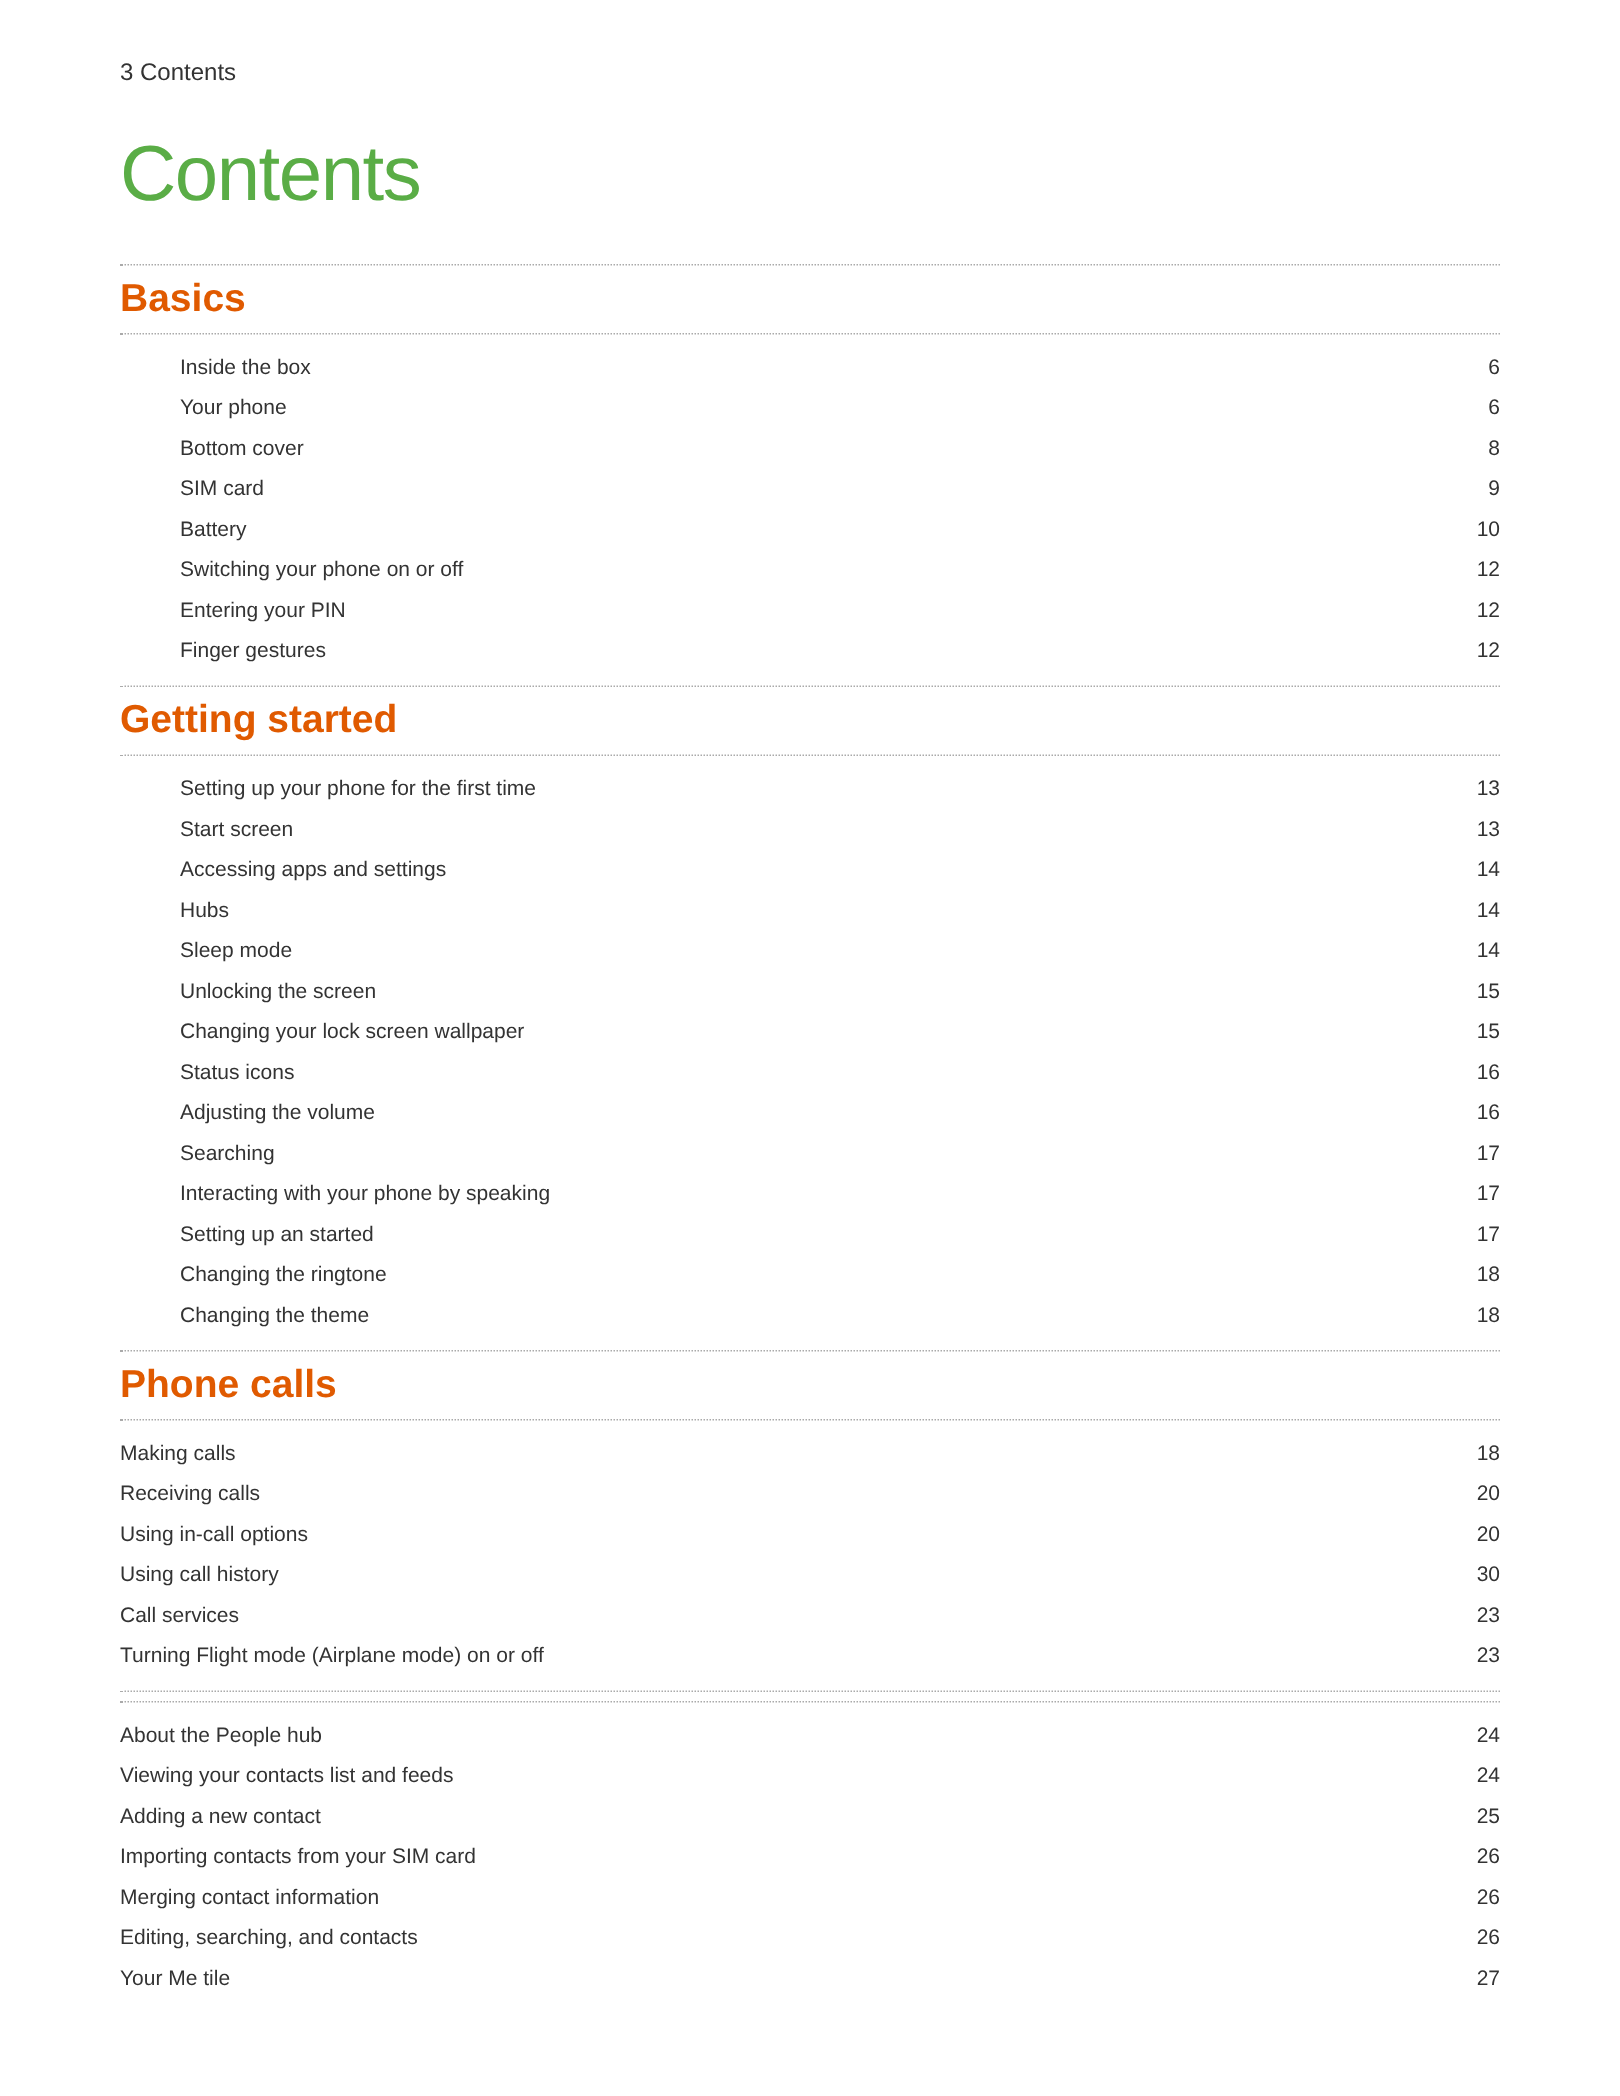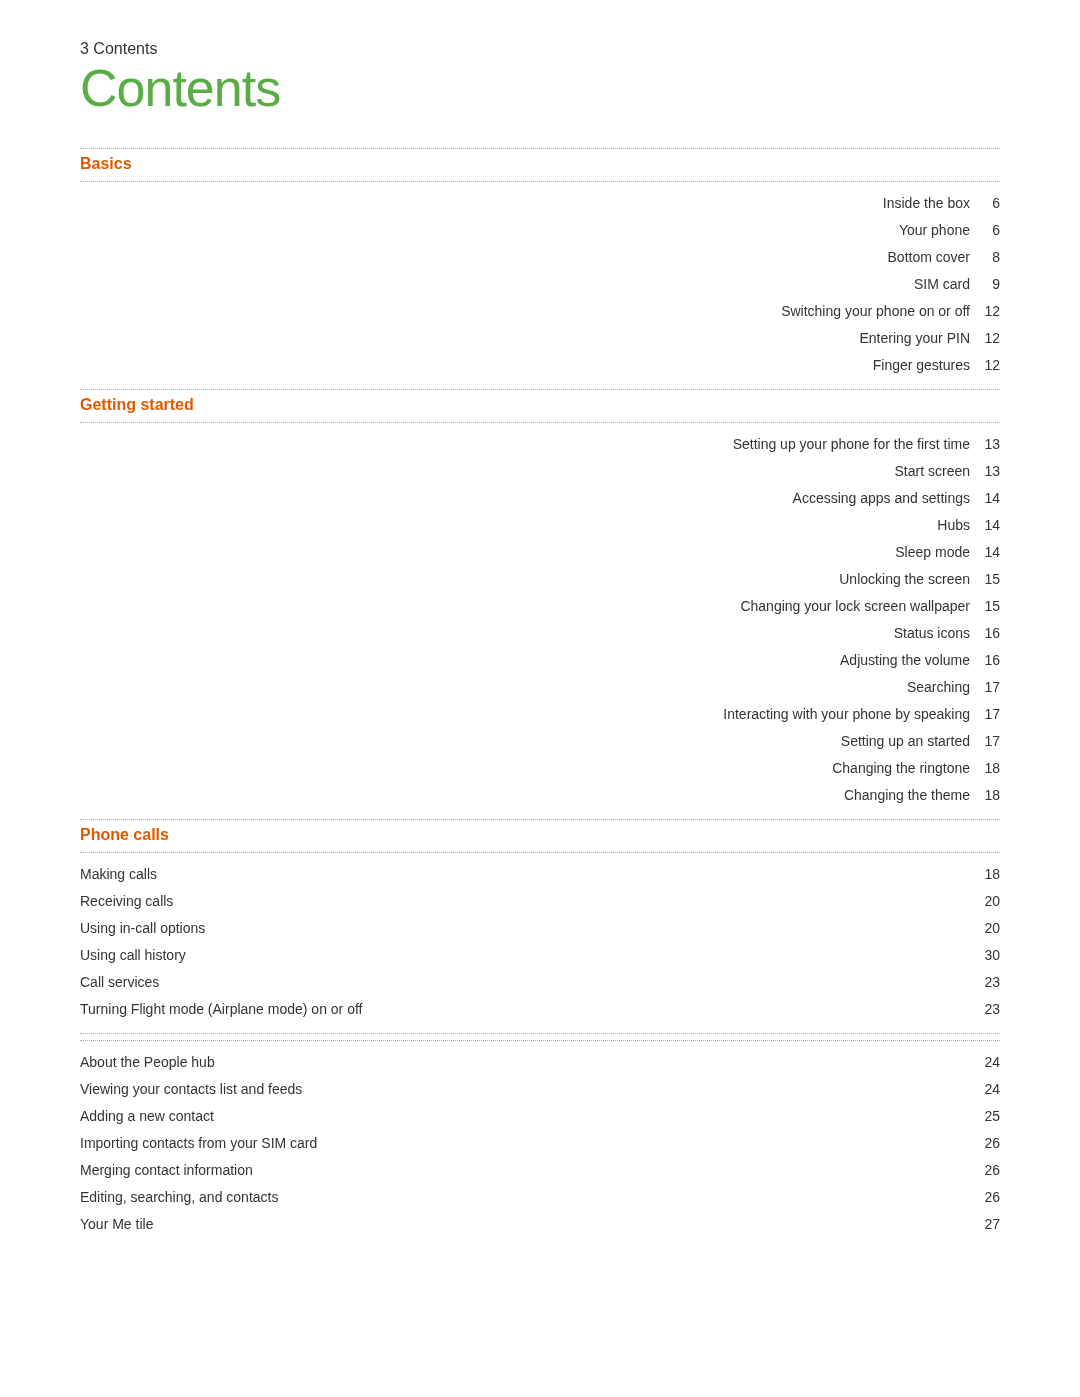--- a/index.html
+++ b/index.html
@@ -16,49 +16,50 @@
       padding: 40px 80px 60px 80px;
       color: #333333;
     }
 
     .page-title {
       font-size: 52px;
       font-weight: 300;
       color: #5aad46;
       margin-bottom: 30px;
       letter-spacing: -1px;
+      margin-top: 28px;
     }
 
     .section {
       margin-bottom: 10px;
     }
 
     .section-divider-top {
       border: none;
       border-top: 1px dotted #aaaaaa;
       margin-bottom: 6px;
     }
 
     .section-heading {
-      font-size: 16px;
+      font-size: 26px;
       font-weight: bold;
       color: #e05a00;
       margin-bottom: 4px;
       padding-bottom: 4px;
     }
 
     .section-divider-bottom {
       border: none;
       border-top: 1px dotted #aaaaaa;
       margin-bottom: 8px;
     }
 
     .toc-item {
       display: flex;
-      justify-content: flex-end;
+      justify-content: space-between;
       align-items: baseline;
       padding: 3px 0 3px 40px;
       font-size: 14px;
       color: #333333;
       line-height: 1.5;
     }
 
     .toc-item-no-indent {
       display: flex;
       justify-content: space-between;
@@ -107,20 +108,24 @@
       </div>
       <div class="toc-item">
         <span class="toc-item-label">Bottom cover</span>
         <span class="toc-item-page">8</span>
       </div>
       <div class="toc-item">
         <span class="toc-item-label">SIM card</span>
         <span class="toc-item-page">9</span>
       </div>
       <div class="toc-item">
+        <span class="toc-item-label">Battery</span>
+        <span class="toc-item-page">10</span>
+      </div>
+      <div class="toc-item">
         <span class="toc-item-label">Switching your phone on or off</span>
         <span class="toc-item-page">12</span>
       </div>
       <div class="toc-item">
         <span class="toc-item-label">Entering your PIN</span>
         <span class="toc-item-page">12</span>
       </div>
       <div class="toc-item">
         <span class="toc-item-label">Finger gestures</span>
         <span class="toc-item-page">12</span>

